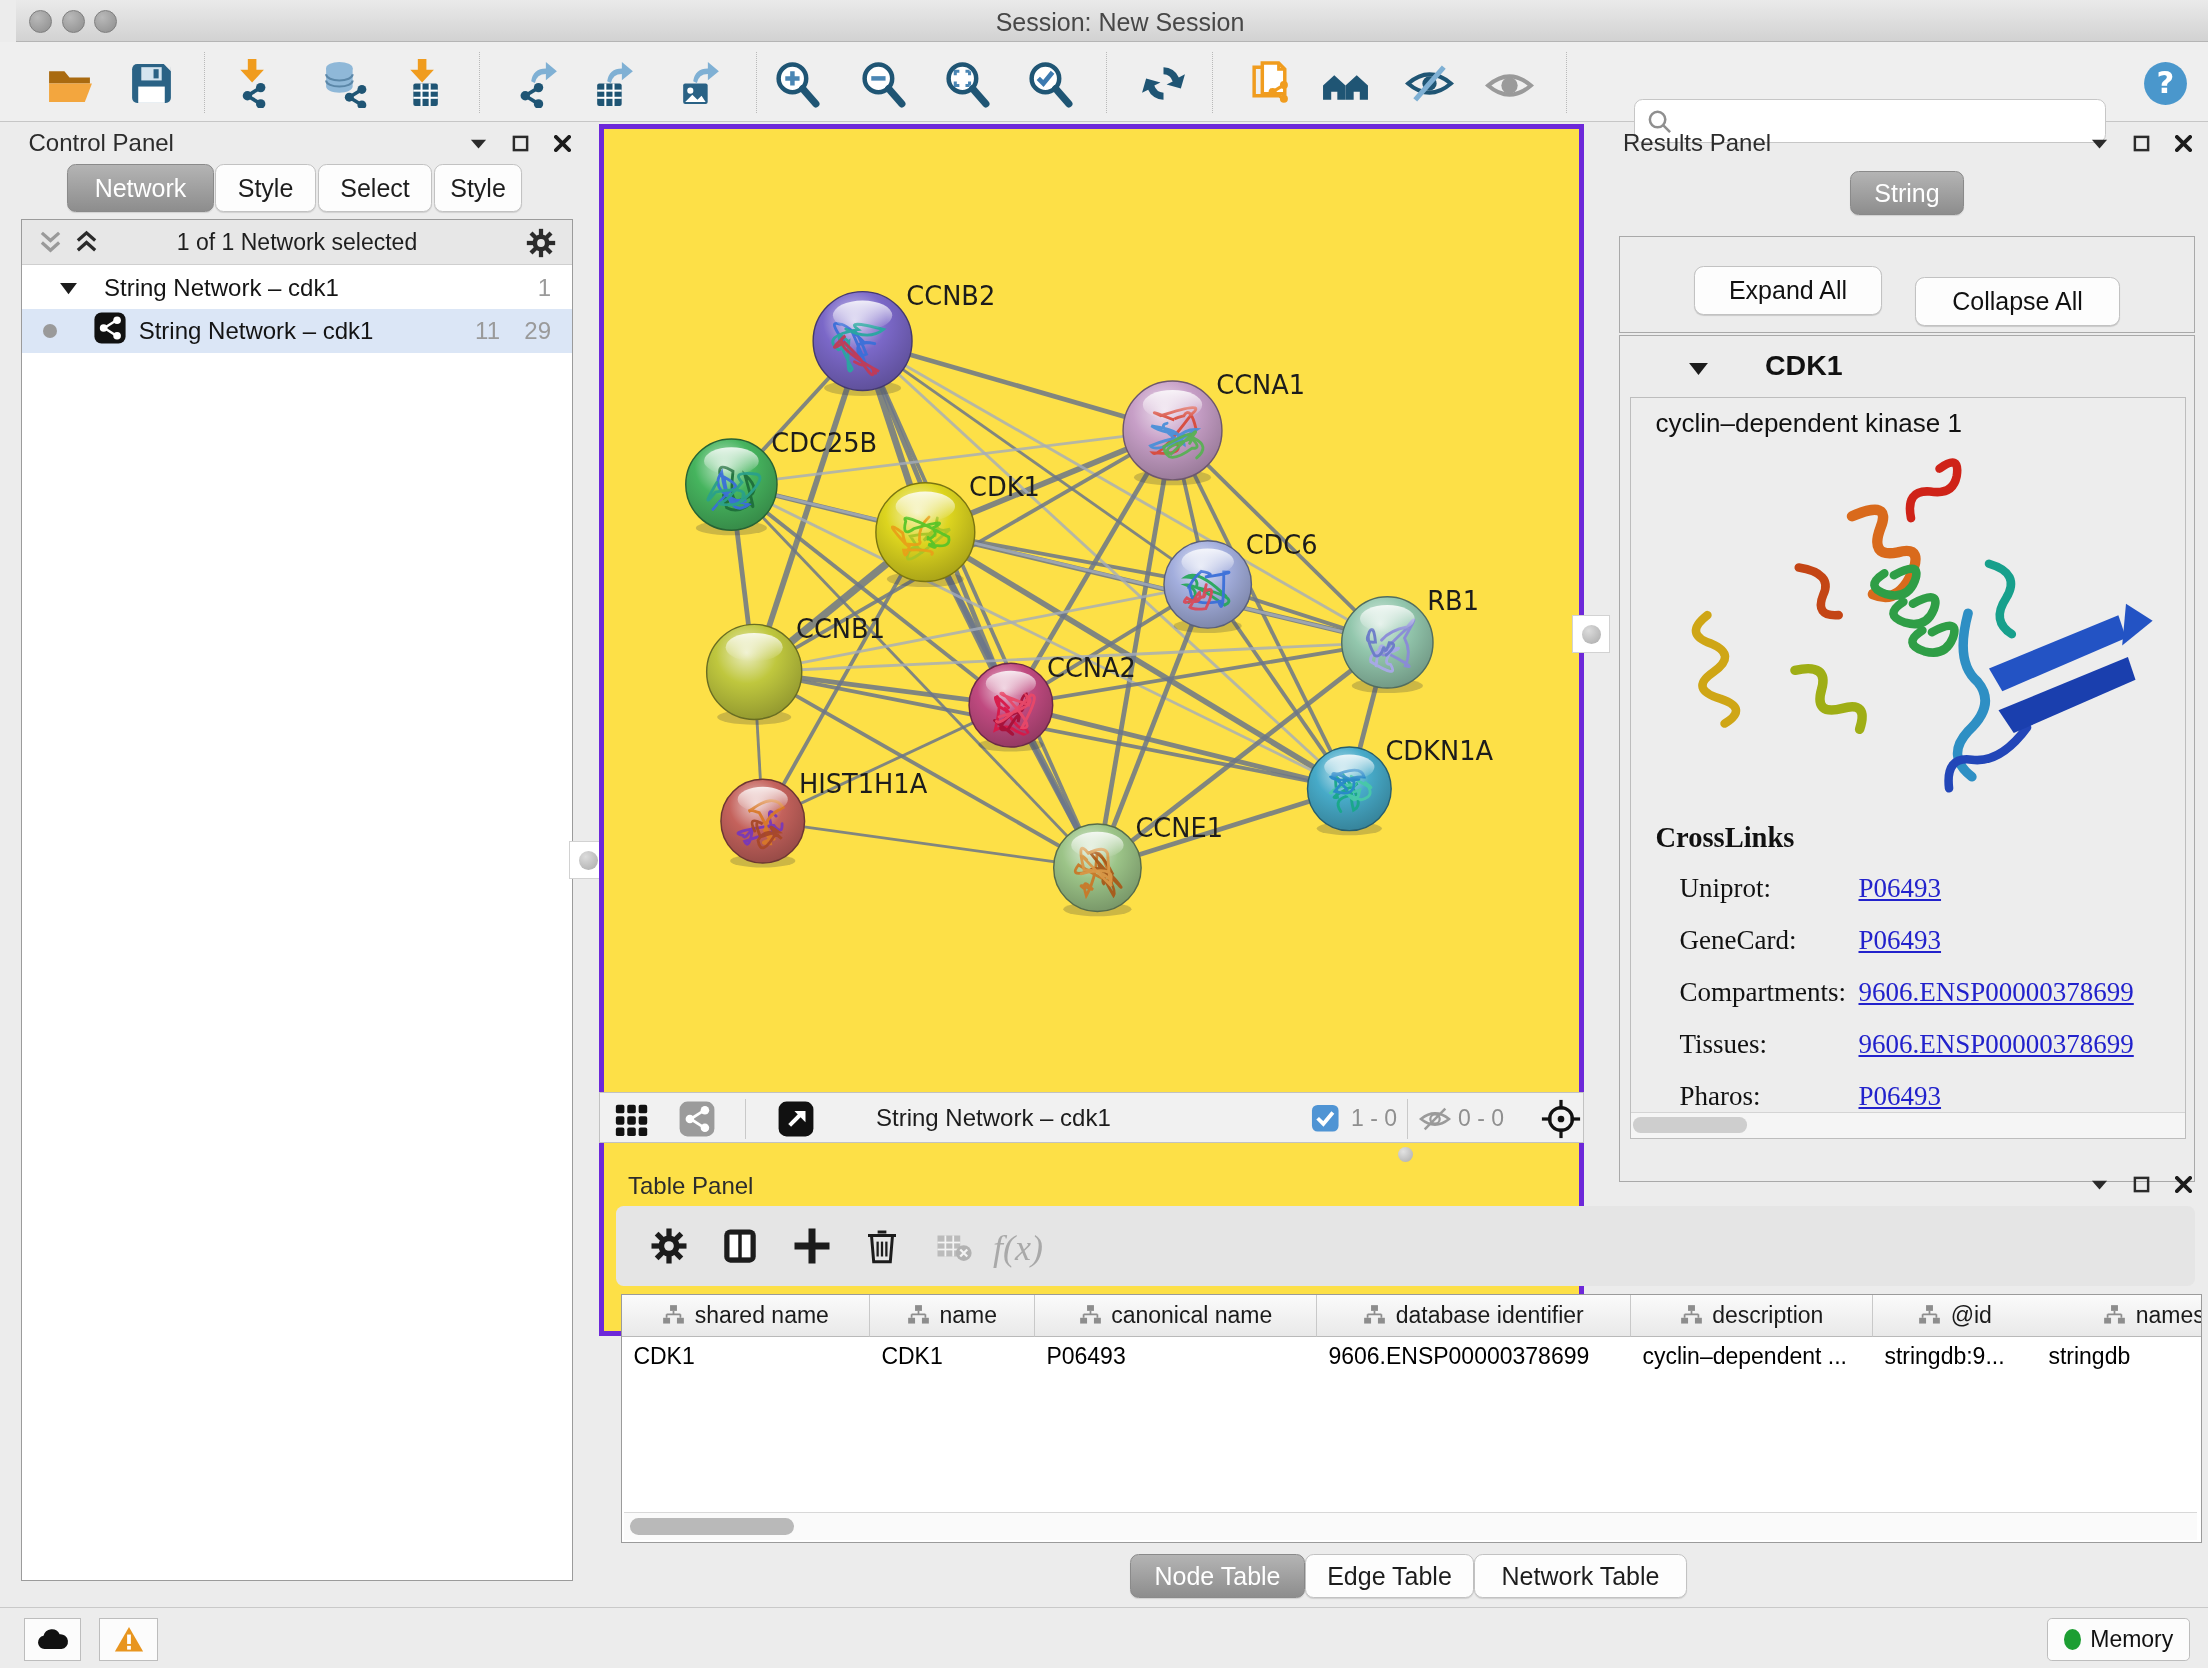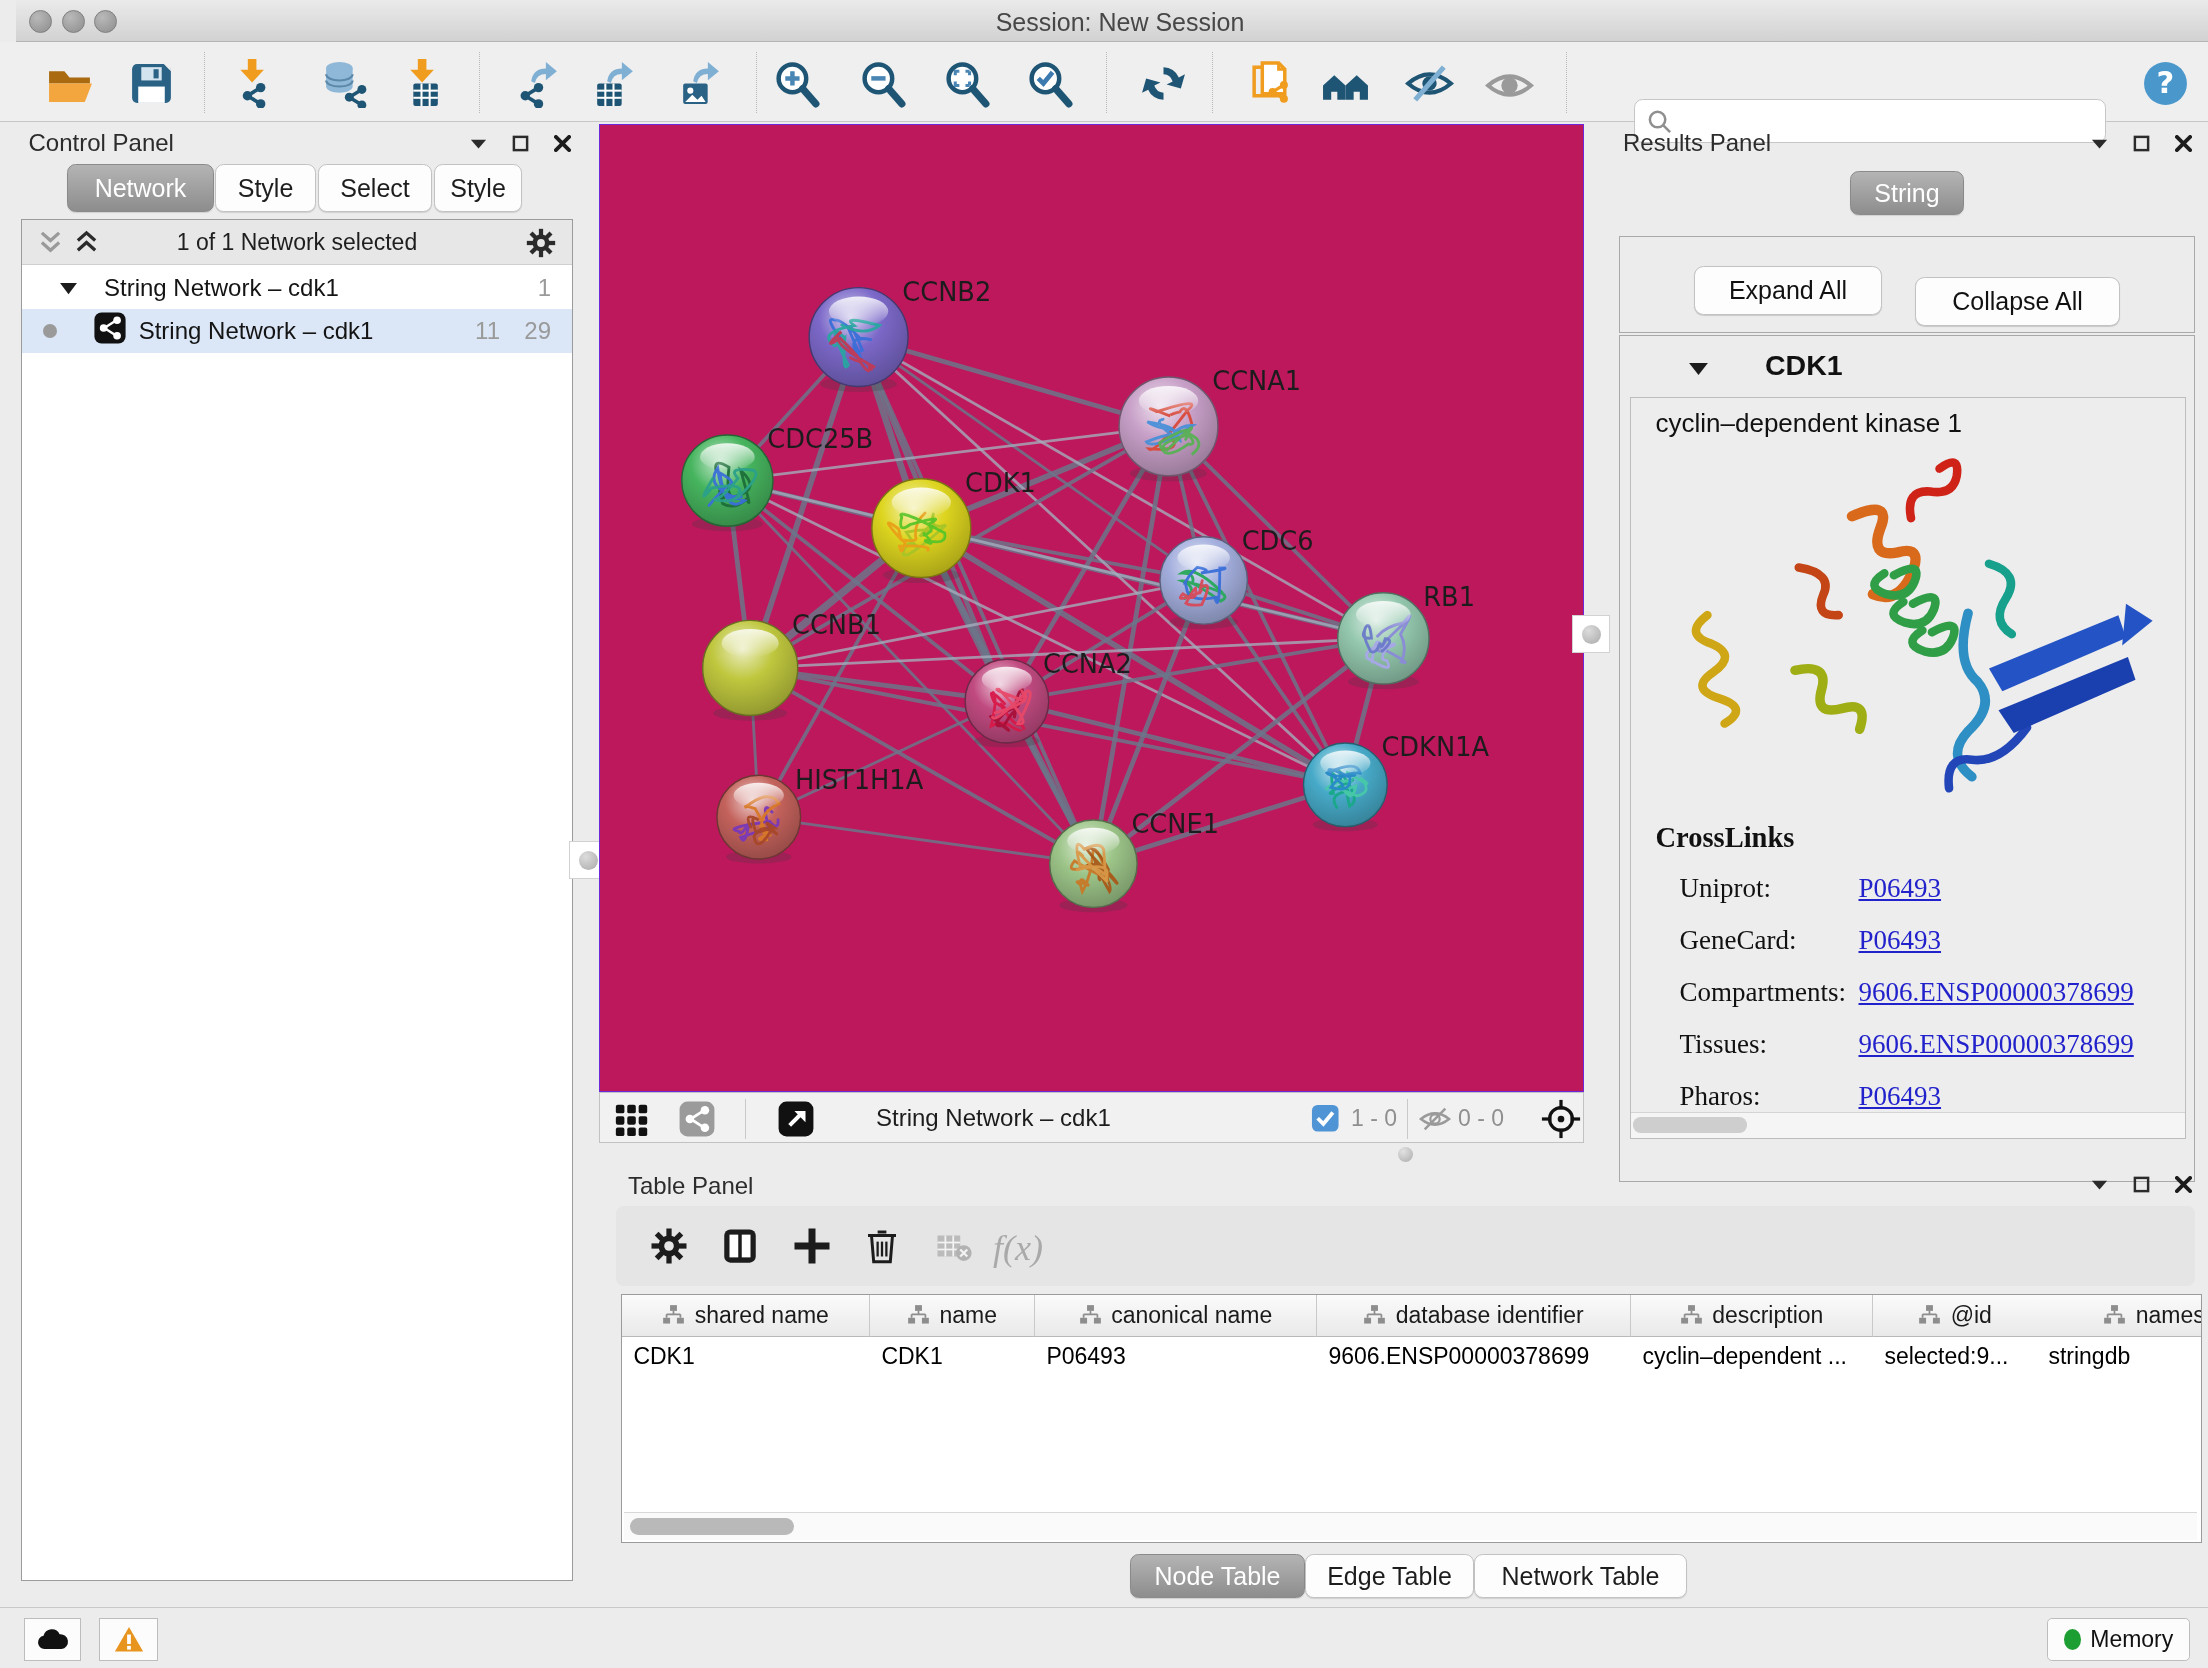--- a/index.html
+++ b/index.html
@@ -27,21 +27,21 @@
   .wctl .ic{width:21px;height:21px;display:inline-flex;align-items:center;justify-content:center;}
   .tabpill{position:absolute;height:46px;border:1px solid #c2c2c2;background:#fdfdfd;border-radius:8.6px;
     font-size:25px;color:#1d1d1d;display:flex;align-items:center;justify-content:center;box-shadow:0 1px 1px rgba(0,0,0,.12);}
   .tabpill.active{background:linear-gradient(#b4b4b4,#8d8d8d);color:#fff;border-color:#8a8a8a;}
   
   #cp-box{left:21px;top:219px;width:550px;height:1360px;background:#fff;border:1.9px solid #9b9b9b;}
   #cp-subhead{left:0;top:0;width:100%;height:44px;background:#e7e7e7;border-bottom:1px solid #cfcfcf;}
   .treerow{position:absolute;left:0;width:100%;height:44px;display:flex;align-items:center;font-size:24px;color:#141414;}
   .cnt{position:absolute;color:#9a9a9a;font-size:24px;}
   
-  #canvas{left:599px;top:124px;width:985px;height:968px;background:#be185d;border:1px solid #6d28d9;box-sizing:border-box;}
+  #canvas{left:599px;top:124px;width:985px;height:1212px;background:#fde047;border:5px solid #6d28d9;box-sizing:border-box;}
   #netfoot{left:599px;top:1092px;width:985px;height:51px;background:#f1f1f1;border:1px solid #c2c2c2;box-sizing:border-box;}
   .nf-ic{position:absolute;top:6.7px;width:38px;height:38px;}
   .vline{position:absolute;top:5.7px;height:40px;border-left:1px solid #c9c9c9;}
   .graytxt{color:#8f8f8f;font-size:23px;}
   
   .vsplit{background:#ececec;}
   .handle{position:absolute;width:36px;height:36px;background:#fff;border:1px solid #d2d2d2;display:flex;align-items:center;justify-content:center;}
   .handle .dot{width:19px;height:19px;border-radius:50%;background:radial-gradient(circle at 35% 30%,#dcdcdc,#a9a9a9);}
   .hdot{position:absolute;width:15px;height:15px;border-radius:50%;background:radial-gradient(circle at 35% 30%,#e2e2e2,#ababab);}
   
@@ -840,21 +840,21 @@
           </svg>
           <span>namespace</span>
         </div>
       </div>
     <div id="tbody">
         <div class="td" style="left:0px;width:248px">CDK1</div>
         <div class="td" style="left:248px;width:165px">CDK1</div>
         <div class="td" style="left:413px;width:282px">P06493</div>
         <div class="td" style="left:695px;width:314px">9606.ENSP00000378699</div>
         <div class="td" style="left:1009px;width:242px">cyclin–dependent ...</div>
-        <div class="td" style="left:1251px;width:165px">selected:9...</div>
+        <div class="td" style="left:1251px;width:165px">stringdb:9...</div>
         <div class="td" style="left:1415px;width:285px">stringdb</div>
       </div>
     <div id="hscroll">
         <div id="hthumb"></div>
       </div>
   </div>
 
   <div class="tabpill active" style="left:1130px;top:1554px;width:173px;height:42px">Node Table</div>
   <div class="tabpill" style="left:1305px;top:1554px;width:167px;height:42px">Edge Table</div>
   <div class="tabpill" style="left:1474px;top:1554px;width:211px;height:42px">Network Table</div>

